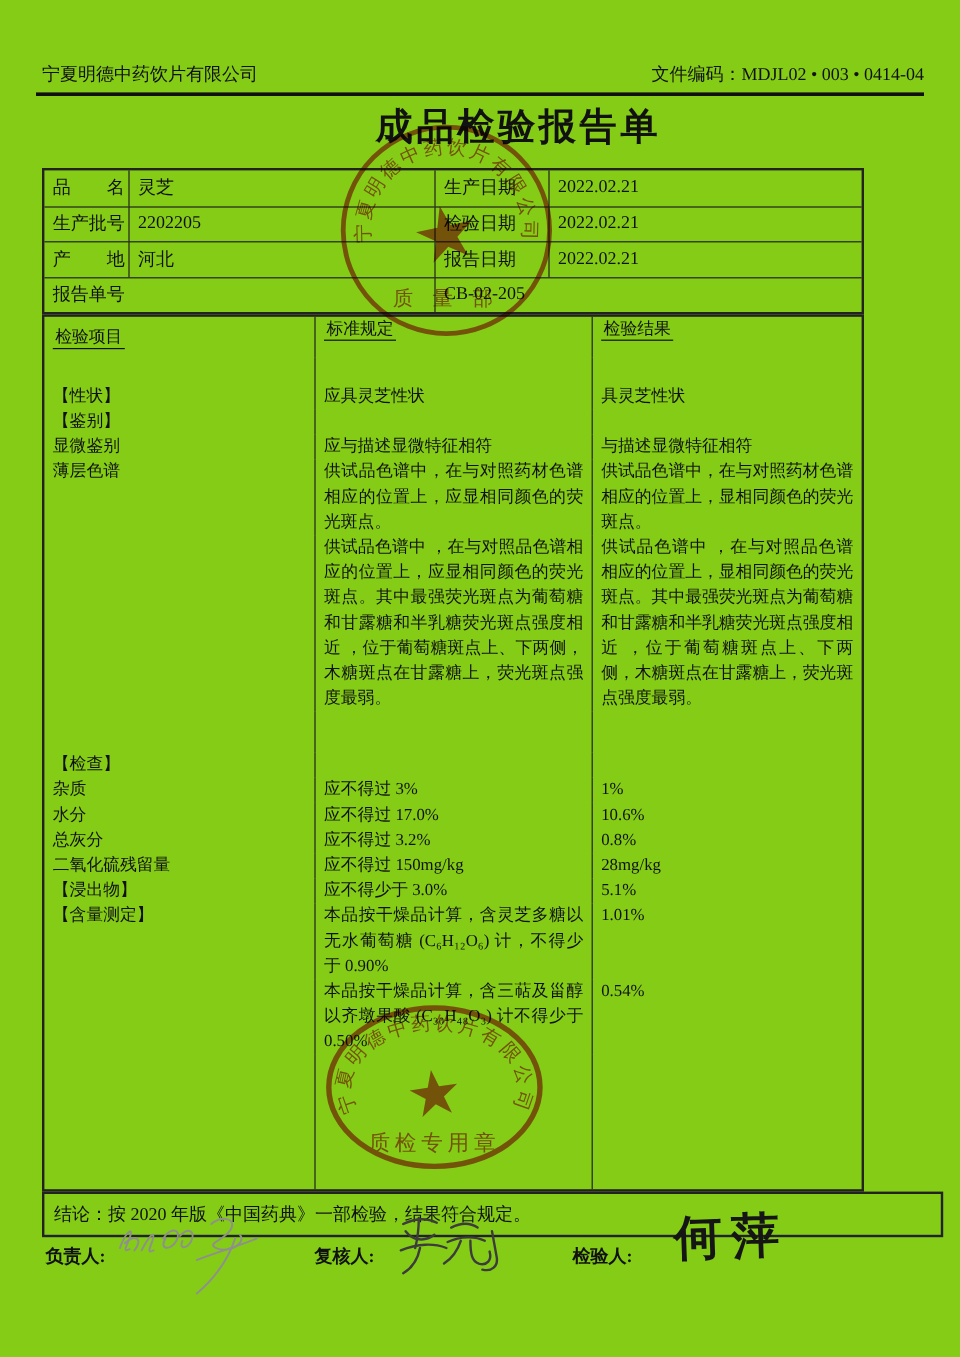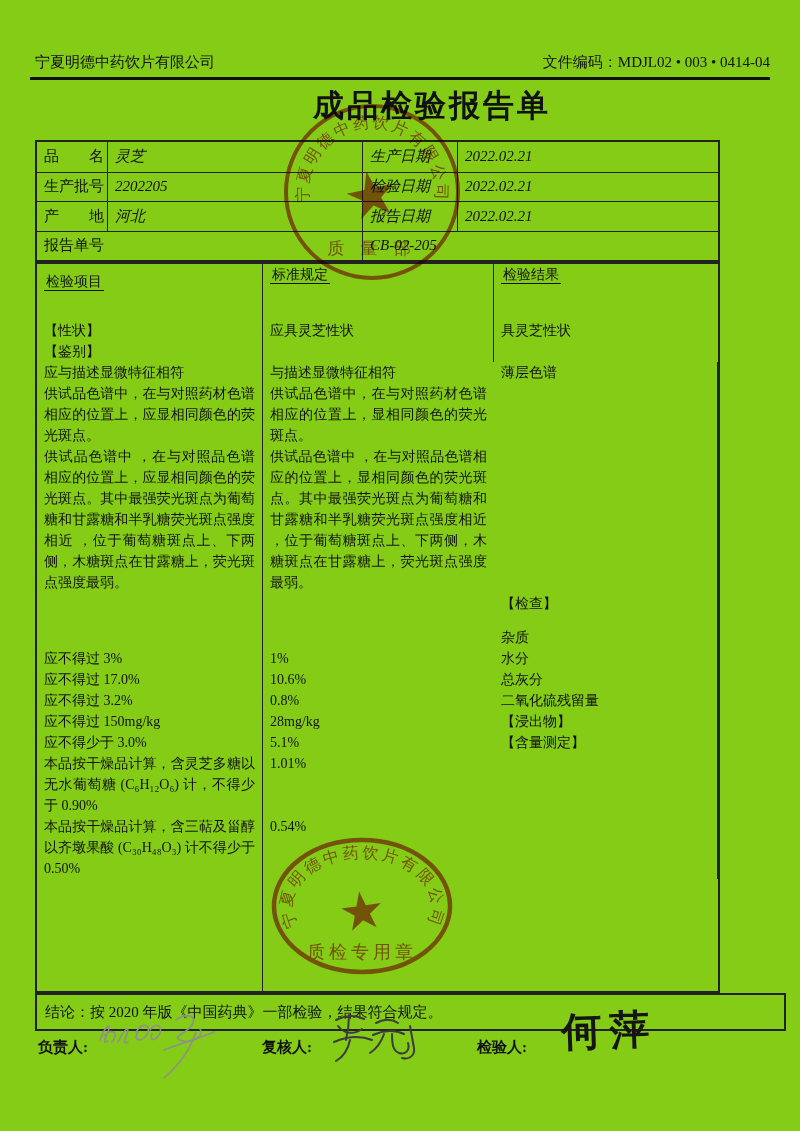--- a/index.html
+++ b/index.html
@@ -11,21 +11,21 @@
   
   .header{position:absolute;left:35px;top:53px;width:735px;display:flex;justify-content:space-between;font-size:15px;}
   .rule{position:absolute;left:30px;top:77px;width:740px;height:3px;background:#101010;}
   .title{position:absolute;left:0;top:85px;width:100%;text-align:center;
          font-family:"Liberation Sans","DejaVu Sans",sans-serif;font-weight:bold;font-size:31px;letter-spacing:3px;margin-left:32px;}
   
   .info-table{position:absolute;left:35px;top:140px;width:685px;height:122px;
     display:grid;grid-template-columns:70px 255px 95px 1fr;grid-template-rows:repeat(4,1fr);
     border:2px solid #222;box-sizing:border-box;font-size:15px;}
   .info-table .cell{display:flex;align-items:center;padding-left:7px;box-sizing:border-box;}
-  .bt{border-top:1px solid #222;} .bl{border-left:1px solid #222;font-style:italic;}
+  .bt{border-top:1px solid #222;} .bl{border-left:1px solid #222;}
   .span2{grid-column:1 / 3;} .span34{grid-column:3 / 5;}
   .datev{padding-left:13px;}
   
   .main-table{position:absolute;left:35px;top:262px;width:685px;height:731px;
     display:grid;grid-template-columns:226px 231px 1fr;
     grid-template-rows:34px 22px 21px 21px 21px auto auto 34px 21px 21px 21px 21px 21px 21px auto auto minmax(0,1fr);
     border:2px solid #222;box-sizing:border-box;font-size:14px;line-height:21px;}
   .main-table .c1{border-right:1px solid #222;padding-left:7px;box-sizing:border-box;}
   .main-table .c2{border-right:1px solid #222;padding:0 7px;box-sizing:border-box;text-align:justify;}
   .main-table .c3{padding:0 7px;box-sizing:border-box;text-align:justify;}
@@ -84,20 +84,21 @@
       <div class="c3"></div>
 
     <div class="c1">【性状】</div>
     <div class="c2">应具灵芝性状</div>
     <div class="c3">具灵芝性状</div>
 
     <div class="c1">【鉴别】</div>
     <div class="c2"></div>
     <div class="c3"></div>
 
+    <div class="c1">显微鉴别</div>
     <div class="c2">应与描述显微特征相符</div>
     <div class="c3">与描述显微特征相符</div>
 
     <div class="c1">薄层色谱</div>
     <div class="c2">供试品色谱中，在与对照药材色谱相应的位置上，应显相同颜色的荧光斑点。</div>
     <div class="c3">供试品色谱中，在与对照药材色谱相应的位置上，显相同颜色的荧光斑点。</div>
 
     <div class="c1"></div>
     <div class="c2">供试品色谱中 ，在与对照品色谱相应的位置上，应显相同颜色的荧光斑点。其中最强荧光斑点为葡萄糖和甘露糖和半乳糖荧光斑点强度相近 ，位于葡萄糖斑点上、下两侧，木糖斑点在甘露糖上，荧光斑点强度最弱。</div>
     <div class="c3">供试品色谱中 ，在与对照品色谱相应的位置上，显相同颜色的荧光斑点。其中最强荧光斑点为葡萄糖和甘露糖和半乳糖荧光斑点强度相近 ，位于葡萄糖斑点上、下两侧，木糖斑点在甘露糖上，荧光斑点强度最弱。</div>

